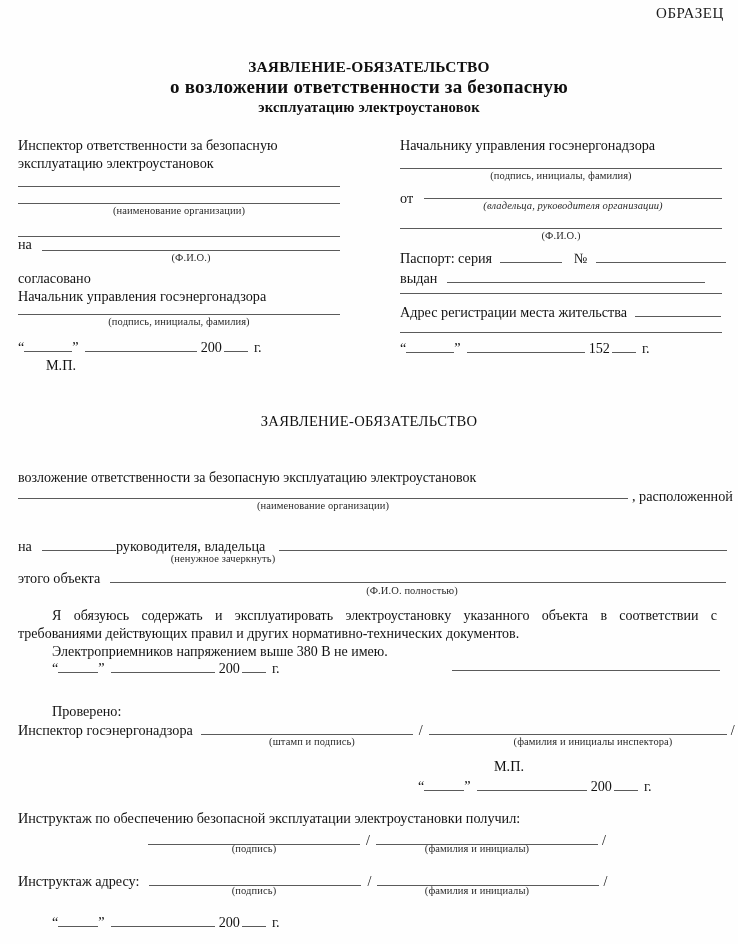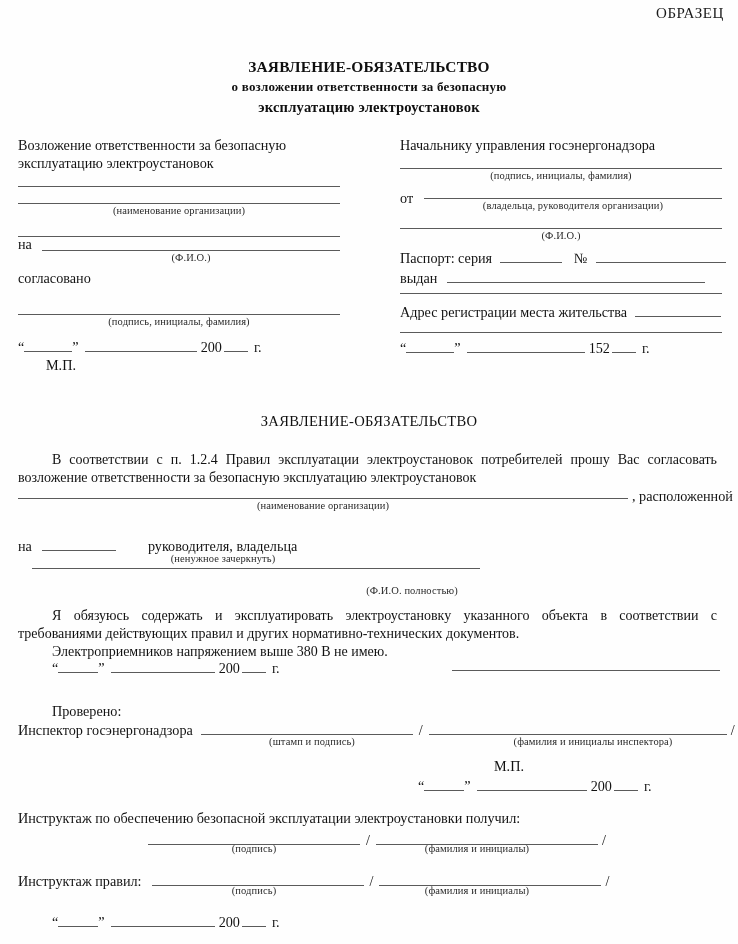--- a/index.html
+++ b/index.html
@@ -59,21 +59,21 @@
     width: 738px;
     text-align: center;
   }
   .title-line {
     font-weight: bold;
     font-size: 15.4px;
     letter-spacing: 0.2px;
     line-height: 20px;
     color: #101010;
   }
-  .title-line.l2 { font-size: 13px; }
+  .title-line.l2 { font-size: 19px; }
   .title-line.l3 { font-size: 14.6px; }
 
   .section-title {
     top: 413px;
     left: 0;
     width: 738px;
     text-align: center;
     font-size: 14.6px;
     letter-spacing: 0.3px;
     color: #101010;
@@ -102,50 +102,51 @@
 <div class="page">
 
   <div class="abs sample">ОБРАЗЕЦ</div>
 
   <div class="abs title-block">
     <div class="title-line l1">ЗАЯВЛЕНИЕ-ОБЯЗАТЕЛЬСТВО</div>
     <div class="title-line l2">о возложении ответственности   за безопасную</div>
     <div class="title-line l3">эксплуатацию электроустановок</div>
   </div>
 
-  <div class="abs txt" style="top:137px;left:18px;">Возложение ответственности за безопасную</div>
+  <div class="abs txt" style="top:137px;left:18px;">Инспектор ответственности за безопасную</div>
   <div class="abs txt" style="top:155px;left:18px;">эксплуатацию электроустановок</div>
 
   <div class="abs rule" style="top:186px;left:18px;width:322px;"></div>
   <div class="abs rule" style="top:203px;left:18px;width:322px;"></div>
   <div class="abs cap" style="top:205px;left:18px;width:322px;">(наименование организации)</div>
 
   <div class="abs txt" style="top:236px;left:18px;">на</div>
   <div class="abs rule" style="top:236px;left:18px;width:322px;"></div>
   <div class="abs rule" style="top:250px;left:42px;width:298px;"></div>
   <div class="abs cap" style="top:252px;left:42px;width:298px;">(Ф.И.О.)</div>
 
   <div class="abs txt" style="top:270px;left:18px;">согласовано</div>
+  <div class="abs txt" style="top:288px;left:18px;">Начальник управления госэнергонадзора</div>
 
   <div class="abs rule" style="top:314px;left:18px;width:322px;"></div>
   <div class="abs cap" style="top:316px;left:18px;width:322px;">(подпись, инициалы, фамилия)</div>
 
   <div class="abs" style="top:338px;left:18px;">
     <span class="txt">“</span><span class="blank" style="width:48px;"></span><span class="txt">”</span><span class="blank" style="width:112px;margin-left:6px;"></span><span class="txt" style="margin-left:4px;">200</span><span class="blank" style="width:24px;margin-left:2px;"></span><span class="txt" style="margin-left:6px;">г.</span>
   </div>
   <div class="abs txt" style="top:357px;left:46px;">М.П.</div>
 
   <div class="abs txt" style="top:137px;left:400px;">Начальнику управления госэнергонадзора</div>
 
   <div class="abs rule" style="top:168px;left:400px;width:322px;"></div>
   <div class="abs cap" style="top:170px;left:400px;width:322px;">(подпись, инициалы, фамилия)</div>
 
   <div class="abs txt" style="top:190px;left:400px;">от</div>
   <div class="abs rule" style="top:198px;left:424px;width:298px;"></div>
-  <div class="abs cap" style="top:200px;left:424px;width:298px;">(владельца, руководителя организации)</div>
+  <div class="abs cap" style="top:200px;left:424px;width:298px;font-style:italic;">(владельца, руководителя организации)</div>
 
   <div class="abs rule" style="top:228px;left:400px;width:322px;"></div>
   <div class="abs cap" style="top:230px;left:400px;width:322px;">(Ф.И.О.)</div>
 
   <div class="abs" style="top:249px;left:400px;">
     <span class="txt">Паспорт: серия</span><span class="blank" style="width:62px;margin-left:8px;"></span><span class="txt" style="margin-left:12px;">№</span><span class="blank" style="width:130px;margin-left:8px;"></span>
   </div>
 
   <div class="abs" style="top:269px;left:400px;">
     <span class="txt">выдан</span><span class="blank" style="width:258px;margin-left:10px;"></span>
@@ -156,35 +157,35 @@
     <span class="txt">Адрес регистрации места жительства</span><span class="blank" style="width:86px;margin-left:8px;"></span>
   </div>
   <div class="abs rule" style="top:332px;left:400px;width:322px;"></div>
 
   <div class="abs" style="top:339px;left:400px;">
     <span class="txt">“</span><span class="blank" style="width:48px;"></span><span class="txt">”</span><span class="blank" style="width:118px;margin-left:6px;"></span><span class="txt" style="margin-left:4px;">152</span><span class="blank" style="width:24px;margin-left:2px;"></span><span class="txt" style="margin-left:6px;">г.</span>
   </div>
 
   <div class="abs section-title">ЗАЯВЛЕНИЕ-ОБЯЗАТЕЛЬСТВО</div>
 
-  <div class="abs para" style="top:451px;left:18px;width:702px;">
-    <span class="ind"></span><span style="display:inline-block;width:665px;text-align:justify;text-align-last:justify;">В соответствии с п. 1.2.4 Правил эксплуатации электроустановок потребителей прошу Вас согласовать</span>
-  </div>
   <div class="abs para" style="top:469px;left:18px;width:702px;">возложение ответственности за безопасную эксплуатацию электроустановок</div>
 
   <div class="abs rule" style="top:498px;left:18px;width:610px;"></div>
   <div class="abs txt" style="top:488px;left:632px;">, расположенной</div>
   <div class="abs cap" style="top:500px;left:18px;width:610px;">(наименование организации)</div>
 
 
   <div class="abs" style="top:537px;left:18px;">
-    <span class="txt">на</span><span class="blank" style="width:74px;margin-left:10px;"></span><span class="txt" style="margin-left:32px;">руководителя, владельца</span><span class="blank" style="width:448px;margin-left:14px;"></span>
+    <span class="txt">на</span><span class="blank" style="width:74px;margin-left:10px;"></span><span class="txt" style="margin-left:0;">руководителя, владельца</span><span class="blank" style="width:448px;margin-left:14px;"></span>
   </div>
   <div class="abs cap" style="top:553px;left:118px;width:210px;">(ненужное зачеркнуть)</div>
 
+  <div class="abs" style="top:569px;left:18px;">
+    <span class="txt">этого объекта</span><span class="blank" style="width:616px;margin-left:10px;"></span>
+  </div>
   <div class="abs cap" style="top:585px;left:104px;width:616px;">(Ф.И.О. полностью)</div>
 
   <div class="abs para" style="top:607px;left:18px;width:702px;">
     <span class="ind"></span><span style="display:inline-block;width:665px;text-align:justify;text-align-last:justify;">Я обязуюсь содержать и эксплуатировать электроустановку указанного объекта в соответствии с</span>
   </div>
   <div class="abs para" style="top:625px;left:18px;width:702px;">требованиями действующих правил и других нормативно-технических документов.</div>
   <div class="abs para" style="top:643px;left:52px;width:668px;">Электроприемников напряжением выше 380 В не имею.</div>
 
   <div class="abs" style="top:659px;left:52px;">
     <span class="txt">“</span><span class="blank" style="width:40px;"></span><span class="txt">”</span><span class="blank" style="width:104px;margin-left:6px;"></span><span class="txt" style="margin-left:4px;">200</span><span class="blank" style="width:24px;margin-left:2px;"></span><span class="txt" style="margin-left:6px;">г.</span>
@@ -208,21 +209,21 @@
 
   <div class="abs txt" style="top:810px;left:18px;">Инструктаж по обеспечению безопасной эксплуатации электроустановки получил:</div>
 
   <div class="abs" style="top:831px;left:148px;">
     <span class="blank" style="width:212px;"></span><span class="txt" style="margin-left:6px;">/</span><span class="blank" style="width:222px;margin-left:6px;"></span><span class="txt" style="margin-left:4px;">/</span>
   </div>
   <div class="abs cap" style="top:843px;left:148px;width:212px;">(подпись)</div>
   <div class="abs cap" style="top:843px;left:366px;width:222px;">(фамилия и инициалы)</div>
 
   <div class="abs" style="top:872px;left:18px;">
-    <span class="txt">Инструктаж правил:</span><span class="blank" style="width:212px;margin-left:10px;"></span><span class="txt" style="margin-left:6px;">/</span><span class="blank" style="width:222px;margin-left:6px;"></span><span class="txt" style="margin-left:4px;">/</span>
+    <span class="txt">Инструктаж адресу:</span><span class="blank" style="width:212px;margin-left:10px;"></span><span class="txt" style="margin-left:6px;">/</span><span class="blank" style="width:222px;margin-left:6px;"></span><span class="txt" style="margin-left:4px;">/</span>
   </div>
   <div class="abs cap" style="top:885px;left:148px;width:212px;">(подпись)</div>
   <div class="abs cap" style="top:885px;left:366px;width:222px;">(фамилия и инициалы)</div>
 
   <div class="abs" style="top:913px;left:52px;">
     <span class="txt">“</span><span class="blank" style="width:40px;"></span><span class="txt">”</span><span class="blank" style="width:104px;margin-left:6px;"></span><span class="txt" style="margin-left:4px;">200</span><span class="blank" style="width:24px;margin-left:2px;"></span><span class="txt" style="margin-left:6px;">г.</span>
   </div>
 
 </div>
 

